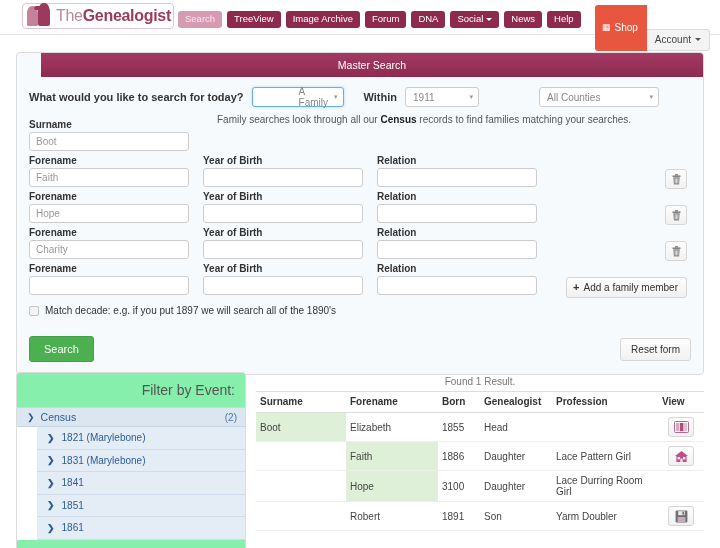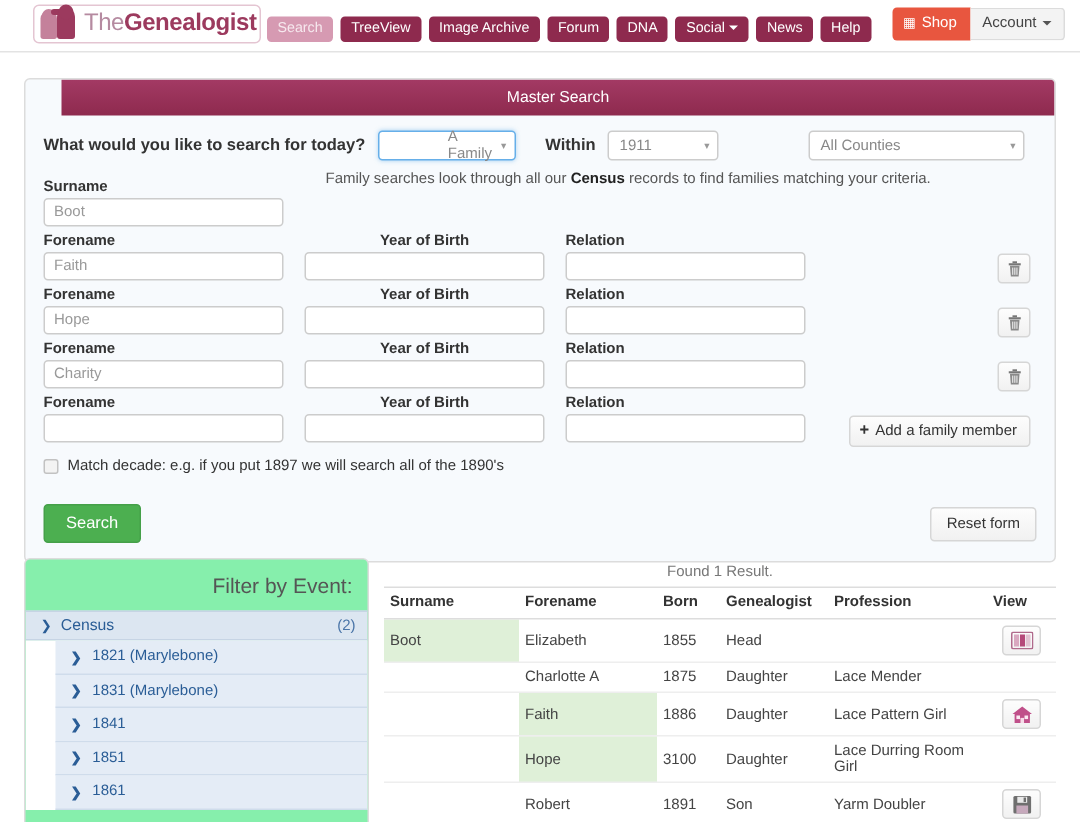--- a/index.html
+++ b/index.html
@@ -84,21 +84,21 @@
   .shop-btn {
     background: #e8563f; color: #fff; font-size: 10px;
     padding: 4px 9px 5px 7px; border-radius: 3px 0 0 3px;
     display:flex; align-items:center; gap:4px; cursor:pointer;
   }
   .shop-glyph { font-size: 9px; line-height:1; }
   .account-btn {
     background: #f3f3f3; color: #444; font-size: 10px;
     padding: 4px 8px 5px 8px; border: 1px solid #dcdcdc; border-left:none;
     border-radius: 0 3px 3px 0; cursor:pointer;
-    display:flex; align-items:center; gap:4px;
+    display:flex; align-items:center; gap:4px;margin-top:24px;
   }
   .caret-d {
     display:inline-block; width:0; height:0;
     border-left:3px solid transparent; border-right:3px solid transparent;
     border-top:3px solid #555;
   }
 
   
   .panel {
     position: absolute;
@@ -134,41 +134,41 @@
   }
   .sel.focus { border-color: #66afe9; box-shadow: 0 0 3px rgba(102,175,233,.5); }
   .sel::after {
     content: "\25BE";
     position: absolute; right: 5px; top: 50%;
     transform: translateY(-50%);
     font-size: 7px; color: #999;
   }
   .sel-family { width: 92px; padding-left: 46px; }
   .sel-year { width: 74px; }
-  .sel-county { width: 144px; margin-left: 52px; }
+  .sel-county { width: 120px; margin-left: 52px; }
   .within-lbl { font-size: 11px; font-weight: bold; margin-left: 12px; }
 
   .hint {
     position: absolute;
     left: 200px; top: 37px;
     font-size: 10px; color: #555;
   }
   .hint b { color: #222; }
 
   .fieldlabel { font-size: 10px; font-weight: bold; color: #333; display:block; margin-bottom:2px;}
   .inp {
     height: 19px; border: 1px solid #ccc; border-radius: 3px;
     background: #fff; font-size: 10px; color: #999;
     padding: 0 6px; display: flex; align-items: center;
   }
 
   .grid { position: relative; margin-top: 12px; }
   .frow { display: flex; gap: 14px; margin-bottom: 4px; position: relative; }
   .col-a { width: 160px; }
-  .col-b { width: 160px; text-align: center; }
+  .col-b { width: 160px; }
   .col-c { width: 160px; }
 
   .icon-btn {
     width: 22px; height: 20px;
     border: 1px solid #d6d6d6; border-radius: 3px;
     background: linear-gradient(to bottom,#fdfdfd,#f1f1f1);
     display:flex; align-items:center; justify-content:center;
     cursor:pointer;
   }
   .trash-pos { position: absolute; right: 4px; top: 14px; }
@@ -334,21 +334,21 @@
       <span class="within-lbl">Within</span>
       <div class="sel sel-year">
         <span>1911</span>
       </div>
       <div class="sel sel-county">
         <span>All Counties</span>
       </div>
     </div>
 
     <div class="hint">
-      <span>Family searches look through all our </span><b>Census</b><span> records to find families matching your criteria.</span>
+      <span>Family searches look through all our </span><b>Census</b><span> records to find families matching your searches.</span>
     </div>
 
     <div class="grid" id="form-grid">
         <div class="frow">
           <div class="col-a">
             <span class="fieldlabel">Surname</span>
             <div class="inp">
               <span>Boot</span>
             </div>
           </div>
@@ -536,28 +536,20 @@
           <td class="c-rel"><span>Head</span></td>
           <td class="c-prof"><span></span></td>
           <td class="c-view"><span class="view-btn">
               <svg width="15" height="12" viewBox="0 0 15 12">
                 <rect x="0.5" y="0.5" width="14" height="11" rx="1" fill="none" stroke="#b06a8c" stroke-width="1"></rect>
                 <rect x="2" y="2" width="3.4" height="8" fill="#d9a8c0"></rect>
                 <rect x="6" y="2" width="3.4" height="8" fill="#b5497a"></rect>
                 <rect x="10" y="2" width="3" height="8" fill="#e2c2d2"></rect>
               </svg>
             </span></td>
-        </tr>
-        <tr>
-          <td class="c-surname"><span></span></td>
-          <td class="c-forename"><span>Charlotte A</span></td>
-          <td class="c-born"><span>1875</span></td>
-          <td class="c-rel"><span>Daughter</span></td>
-          <td class="c-prof"><span>Lace Mender</span></td>
-          <td class="c-view"></td>
         </tr>
         <tr>
           <td class="c-surname"><span></span></td>
           <td class="c-forename hl"><span>Faith</span></td>
           <td class="c-born"><span>1886</span></td>
           <td class="c-rel"><span>Daughter</span></td>
           <td class="c-prof"><span>Lace Pattern Girl</span></td>
           <td class="c-view"><span class="view-btn">
               <svg width="15" height="13" viewBox="0 0 15 13">
                 <path d="M7.5 1 L14 6 L12.6 6 L12.6 12 L2.4 12 L2.4 6 L1 6 Z" fill="#c0508a"></path>

